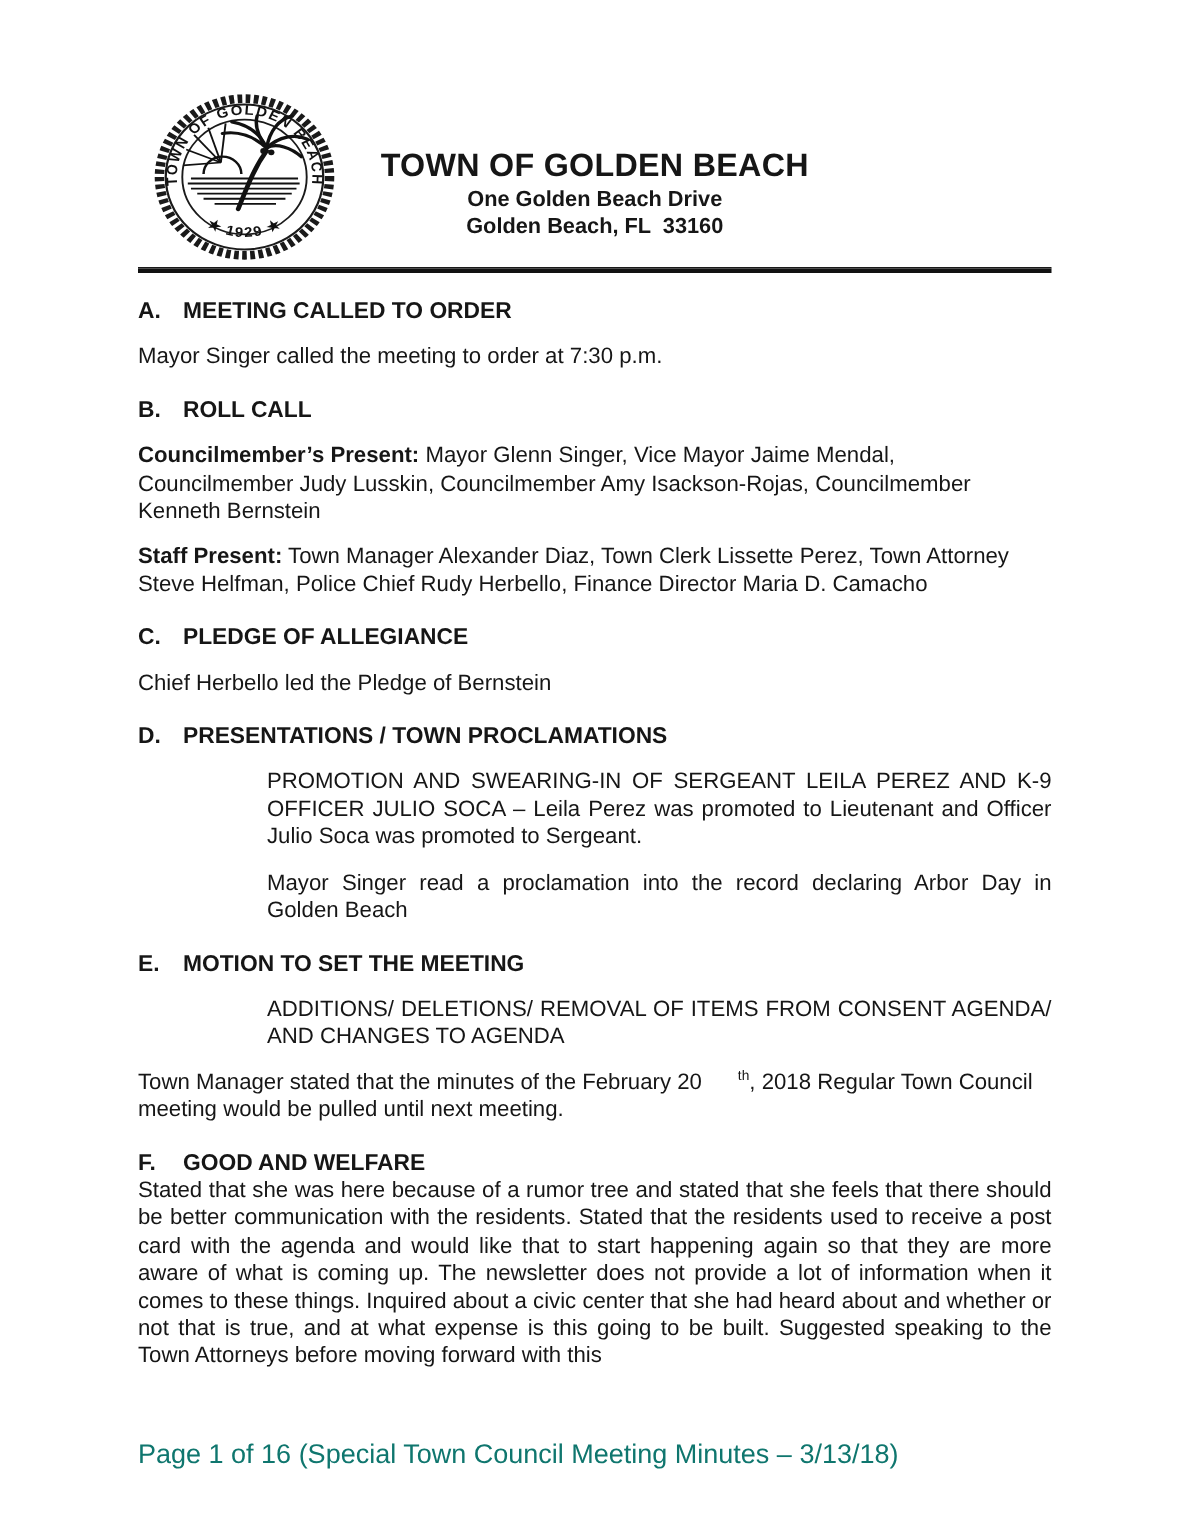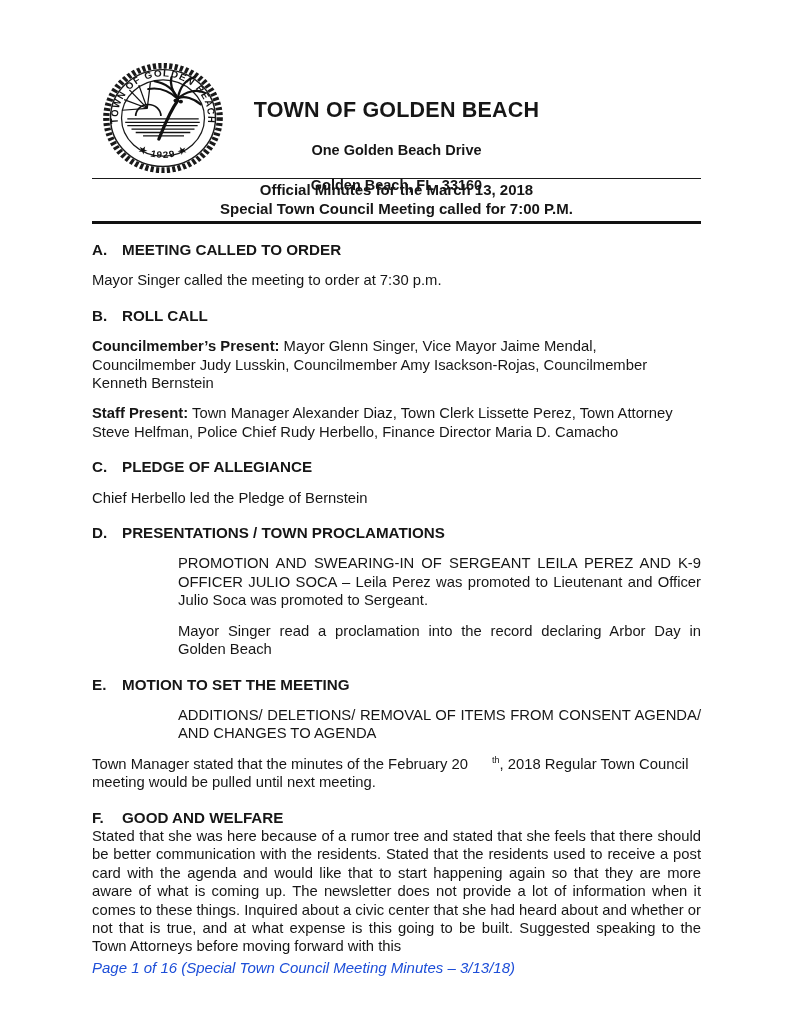--- a/index.html
+++ b/index.html
@@ -11,34 +11,34 @@
     color:#161616;
     font-family:"Liberation Sans", sans-serif;
     overflow:hidden;
   }
   .content { position:absolute; left:92px; top:0; width:609px; }
   
   .header { position:relative; height:116px; margin-top:60px; }
   .seal { position:absolute; left:8px; top:0; width:126px; height:116px; }
   .org { position:absolute; left:0; right:0; top:38px; text-align:center; }
   .org-name { font-size:21.5px; font-weight:bold; letter-spacing:0.2px; }
-  .org-addr { font-size:14.5px; font-weight:bold; margin-top:19px; white-space:pre-wrap; }
+  .org-addr { font-size:14.5px; font-weight:bold; margin-top:2px; white-space:pre-wrap; }
   .rule-thin { border-top:1.4px solid #1a1a1a; margin-top:2px; }
   .rule-thick { border-top:3px solid #111; }
   .minutes { text-align:center; font-weight:bold; font-size:15px; line-height:18.5px; padding:2px 0 3px 0; }
   
   .sec-head { display:flex; font-weight:bold; font-size:15.2px; line-height:18.4px; margin-top:17px; }
   .sec-label { width:30px; flex:none; }
   p.body { font-size:14.8px; line-height:18.4px; margin-top:12px; }
   p.tight { margin-top:0; }
   .indent { margin-left:86px; text-align:justify; }
   .justify { text-align:justify; }
   .bold { font-weight:bold; }
   sup { font-size:0.62em; vertical-align:super; line-height:0;padding-left:24px; }
-  .footer { position:absolute; left:92px; top:959px; font-size:15px; color:#1d4ed8;font-style:italic; }
+  .footer { position:absolute; left:92px; top:959px; font-size:18px; color:#0f766e; }
   .seal svg text { font-family:"Liberation Sans", sans-serif; }
 </style>
 </head>
 <body>
 
 <div class="page">
   <div class="content">
 
     <div class="header">
       <div class="seal">
@@ -86,24 +86,20 @@
         </svg>
       </div>
       <div class="org">
         <div class="org-name">TOWN OF GOLDEN BEACH</div>
         <div class="org-addr">One Golden Beach Drive</div>
         <div class="org-addr">Golden Beach, FL  33160</div>
       </div>
     </div>
 
     <div class="rule-thin"></div>
-    <div class="minutes">
-      <div>Official Minutes for the March 13, 2018</div>
-      <div>Special Town Council Meeting called for 7:00 P.M.</div>
-    </div>
     <div class="rule-thick"></div>
 
     <main>
 
       <div class="sec-head">
         <span class="sec-label">A.</span>
         <span>MEETING CALLED TO ORDER</span>
       </div>
       <p class="body">Mayor Singer called the meeting to order at 7:30 p.m.</p>
 

